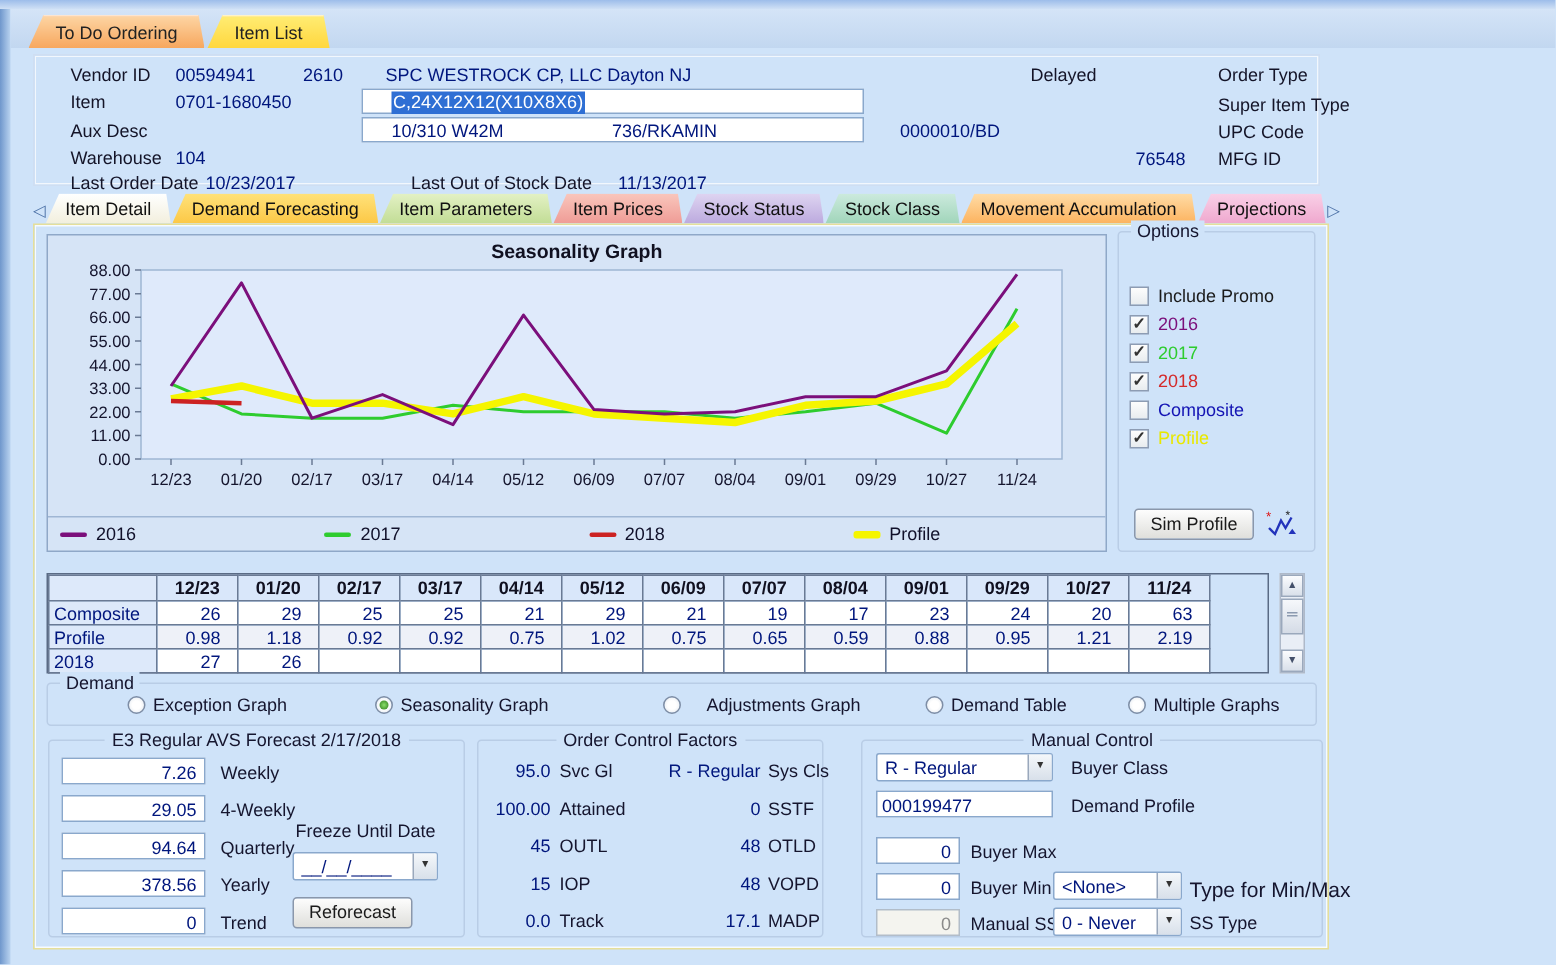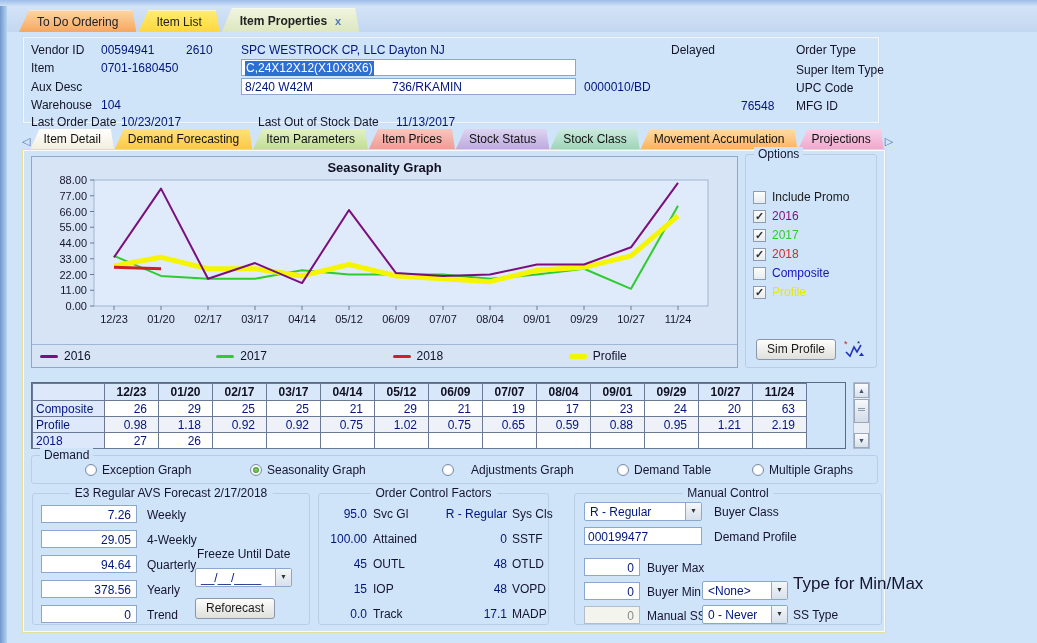--- a/index.html
+++ b/index.html
@@ -17,21 +17,21 @@
     background:linear-gradient(#d4e4f7,#c2d7f0); display:flex; align-items:flex-end; padding-left:12px; }
   .tab { height:22px; display:flex; align-items:center; padding:0 18px; margin-right:2px;
     clip-path:polygon(10px 0, calc(100% - 4px) 0, 100% 100%, 0 100%);
     border-top:1px solid rgba(255,255,255,.7); color:#222; white-space:nowrap; cursor:default; }
   .tab.active { height:24px; font-weight:bold; }
   .tabclose { margin-left:8px; color:#4a7ab5; font-weight:bold; font-size:11px; }
 
   
   .header-box { position:absolute; left:22px; top:36px; width:858px; height:88px;
     border:1px solid #cfdef2; box-shadow:0 0 0 1px #f2f7fd inset; }
-  .header-box span { position:absolute; white-space:nowrap; }
+  .header-box span { position:absolute; white-space:nowrap;margin-left:16px; }
   .lbl { color:#141428; }
   .val { color:#00167d; }
   .hinput { position:absolute; background:#fff; border:1px solid #8aa8cc; height:17px;
     font-size:12px; color:#00167d; line-height:15px; padding:1px 3px; }
   .sel-text { background:#2f6fd4; color:#fff; padding:0 1px; }
 
   
   .subtabbar { position:absolute; left:22px; top:128px; width:863px; height:21px; display:flex; align-items:flex-end; }
   .subtab { height:20px; display:flex; align-items:center; padding:0 13px; margin-right:1px;
     clip-path:polygon(9px 0, calc(100% - 3px) 0, 100% 100%, 0 100%);
@@ -114,44 +114,40 @@
 <div class="top-strip"></div>
 <div class="left-strip"></div>
 
 <div class="tabbar" id="tabbar">
     <div class="tab" style="background: linear-gradient(rgb(253, 212, 162), rgb(247, 167, 94));">
       <span>To Do Ordering</span>
     </div>
     <div class="tab" style="background: linear-gradient(rgb(255, 236, 114), rgb(255, 215, 62));">
       <span>Item List</span>
     </div>
-    <div class="tab active" style="background: linear-gradient(rgb(240, 244, 222), rgb(220, 231, 191));">
-      <span>Item Properties</span>
-      <span class="tabclose">x</span>
-    </div>
   </div>
 
 <div class="header-box">
   <span class="lbl" style="left:8px;top:6px">Vendor ID</span>
   <span class="val" style="left:78px;top:6px">00594941</span>
   <span class="val" style="left:163px;top:6px">2610</span>
   <span class="val" style="left:218px;top:6px">SPC WESTROCK CP, LLC Dayton NJ</span>
   <span class="lbl" style="left:648px;top:6px">Delayed</span>
   <span class="lbl" style="left:773px;top:6px">Order Type</span>
 
   <span class="lbl" style="left:8px;top:24px">Item</span>
   <span class="val" style="left:78px;top:24px">0701-1680450</span>
   <div class="hinput" style="left:218px;top:22px;width:335px">
       <span class="sel-text">C,24X12X12(X10X8X6)</span>
     </div>
   <span class="lbl" style="left:773px;top:26px">Super Item Type</span>
 
   <span class="lbl" style="left:8px;top:43px">Aux Desc</span>
   <div class="hinput" style="left:218px;top:41px;width:335px">
-    <span style="position:static">8/240 W42M</span>
+    <span style="position:static">10/310 W42M</span>
     <span style="left:150px;top:1px">736/RKAMIN</span>
   </div>
   <span class="val" style="left:561px;top:43px">0000010/BD</span>
   <span class="lbl" style="left:773px;top:44px">UPC Code</span>
 
   <span class="lbl" style="left:8px;top:61px">Warehouse</span>
   <span class="val" style="left:78px;top:61px">104</span>
   <span class="val" style="left:718px;top:62px">76548</span>
   <span class="lbl" style="left:773px;top:62px">MFG ID</span>
 
@@ -470,21 +466,21 @@
 
     <div class="fld" style="left:9px;top:64px;width:56px">0</div>
     <span class="flabel" style="left:72px;top:67px">Buyer Max</span>
 
     <div class="fld" style="left:9px;top:88px;width:56px">0</div>
     <span class="flabel" style="left:72px;top:91px">Buyer Min</span>
     <div class="combo" style="left:127px;top:87px;width:86px">
       <span class="cv">&lt;None&gt;</span>
       <span class="ca">▼</span>
     </div>
-    <span class="flabel" style="left:218px;top:80px;font-size:17px">Type for Min/Max</span>
+    <span class="flabel" style="left:218px;top:91px;font-size:14px">Type for Min/Max</span>
 
     <div class="fld disabled" style="left:9px;top:112px;width:56px">0</div>
     <span class="flabel" style="left:72px;top:115px">Manual SS</span>
     <div class="combo" style="left:127px;top:111px;width:86px">
       <span class="cv">0 - Never</span>
       <span class="ca">▼</span>
     </div>
     <span class="flabel" style="left:218px;top:114px">SS Type</span>
   </div>
 </div>

